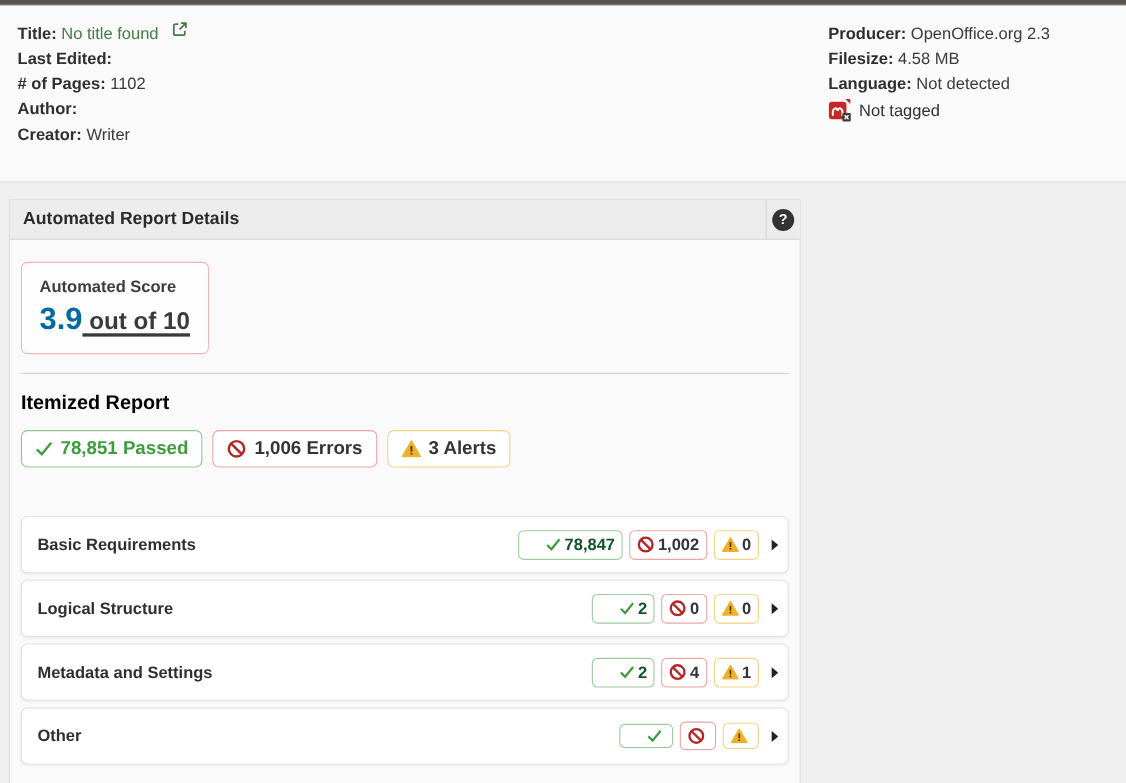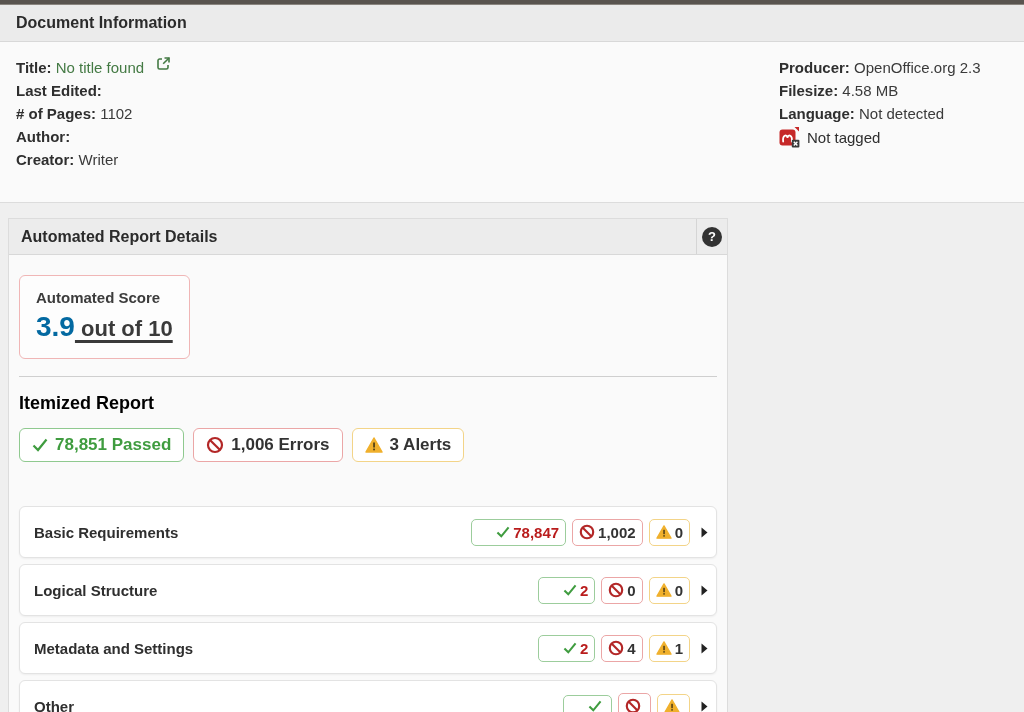--- a/index.html
+++ b/index.html
@@ -15,21 +15,21 @@
   .panel-header {
     background:#ebebeb; border-bottom:1px solid #d8d8d8;
     height:37px; display:flex; align-items:center;
     font-size:16px; font-weight:bold; color:#2b2b2b; padding:0 16px;
   }
   .doc-body { position:relative; height:160px; padding:14px 16px 0 16px; font-size:15px; }
   .info-line { line-height:23px; white-space:nowrap; }
   .lbl { font-weight:bold; color:#2f2f2f; }
   .val { color:#3a3a3a; }
   a.green-link { color:#447a44; display:inline-flex; align-items:flex-start; gap:12px; cursor:pointer; }
-  .doc-right { position:absolute; left:779px; top:14px; }
+  .doc-right { position:absolute; left:753px; top:14px; }
   .tag-line { display:flex; align-items:center; gap:7px; line-height:23px; margin-top:1px; }
   .tag-line .lbl2 { font-weight:normal; }
 
   
   .report-panel {
     margin:15px 0 0 8px; width:720px; background:#fafafa;
     border:1px solid #dcdcdc; height:600px;
   }
   .report-header {
     background:#ececec; border-bottom:1px solid #d8d8d8;
@@ -73,35 +73,32 @@
     display:flex; align-items:center; justify-content:space-between;
     padding:0 8px 0 14px; margin-bottom:6px; box-shadow:0 1px 2px rgba(0,0,0,0.05);
     cursor:pointer;
   }
   .row-label { font-size:15px; font-weight:bold; color:#2f2f2f; }
   .row-badges { display:flex; align-items:center; gap:6px; }
   .mini {
     display:inline-flex; align-items:center; gap:3px; padding:4px 6px;
     border-radius:5px; background:#fff; font-weight:bold; font-size:15px;
   }
-  .mini.passed { border:1px solid #9ccd9c; color:#b91c1c;padding-left:24px; }
+  .mini.passed { border:1px solid #9ccd9c; color:#14532d;padding-left:24px; }
   .mini.errors { border:1px solid #eba6a6; color:#333; }
   .mini.alerts { border:1px solid #f3d488; color:#333; }
   .chev { margin-left:5px; display:flex; align-items:center; }
   .icon { display:inline-flex; align-items:center; }
 </style>
 </head>
 <body>
 
 <div class="topbar"></div>
 
 <section class="doc-panel">
-  <div class="panel-header">
-    <span>Document Information</span>
-  </div>
   <div class="doc-body">
     <div class="info-line">
       <span class="lbl">Title:</span>
       <a class="green-link">
         <span>No title found</span>
         <span class="icon">
           <svg width="15" height="15" viewBox="0 0 15 15">
               <path d="M6 3H3.6A1.6 1.6 0 0 0 2 4.6v6.8A1.6 1.6 0 0 0 3.6 13h6.8A1.6 1.6 0 0 0 12 11.4V9" fill="none" stroke="#447a44" stroke-width="1.6"></path>
               <path d="M8.5 2H13v4.5" fill="none" stroke="#447a44" stroke-width="1.6"></path>
               <line x1="13" y1="2" x2="7.2" y2="7.8" stroke="#447a44" stroke-width="1.6"></line>

